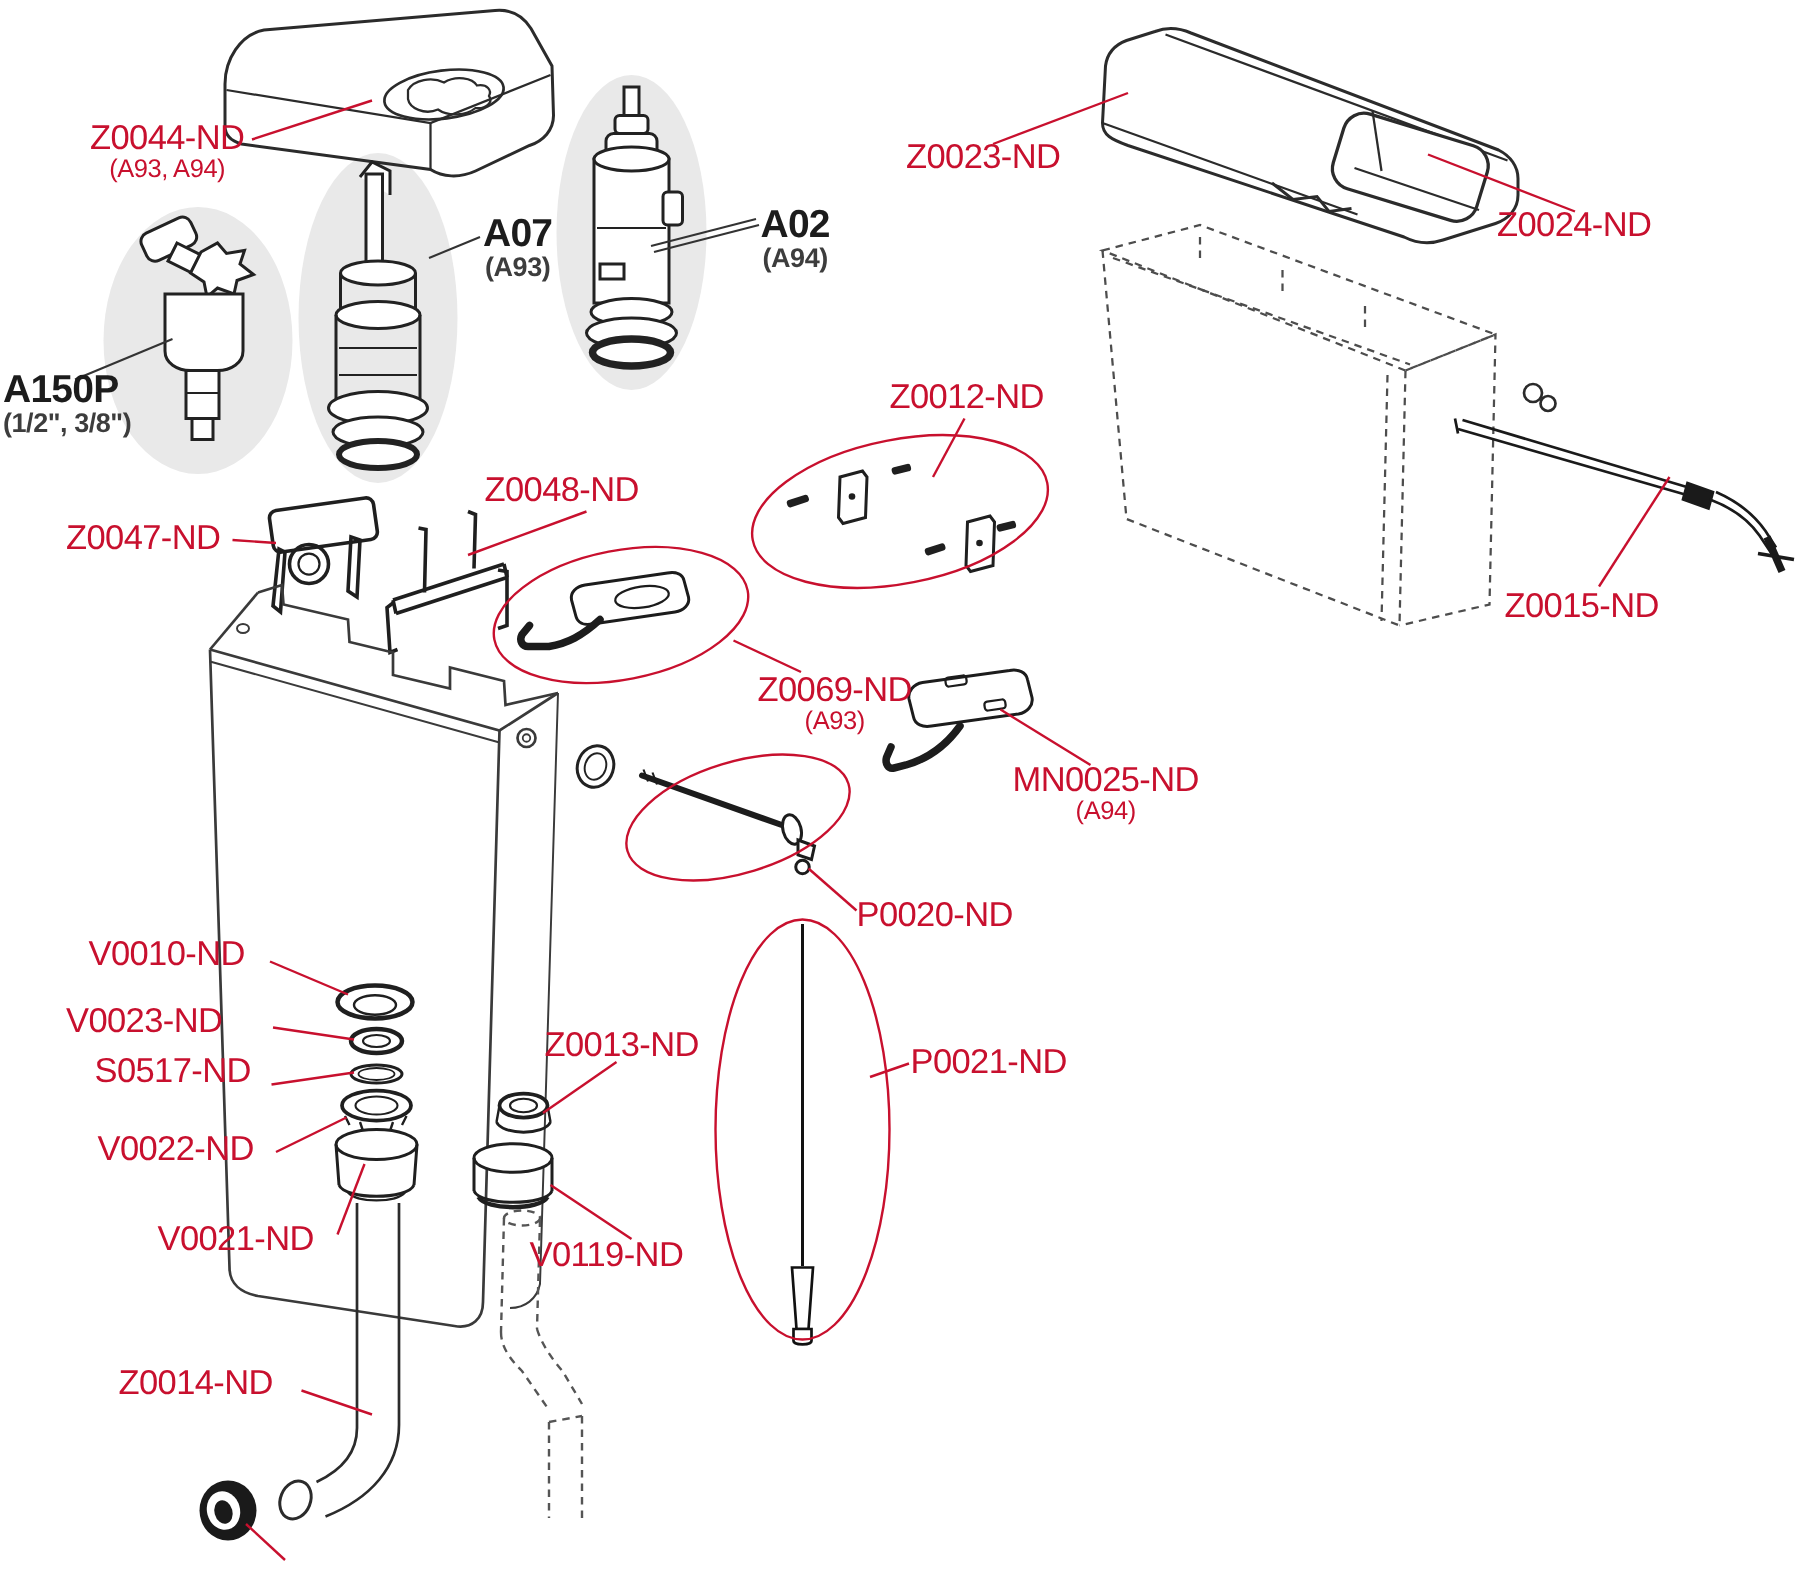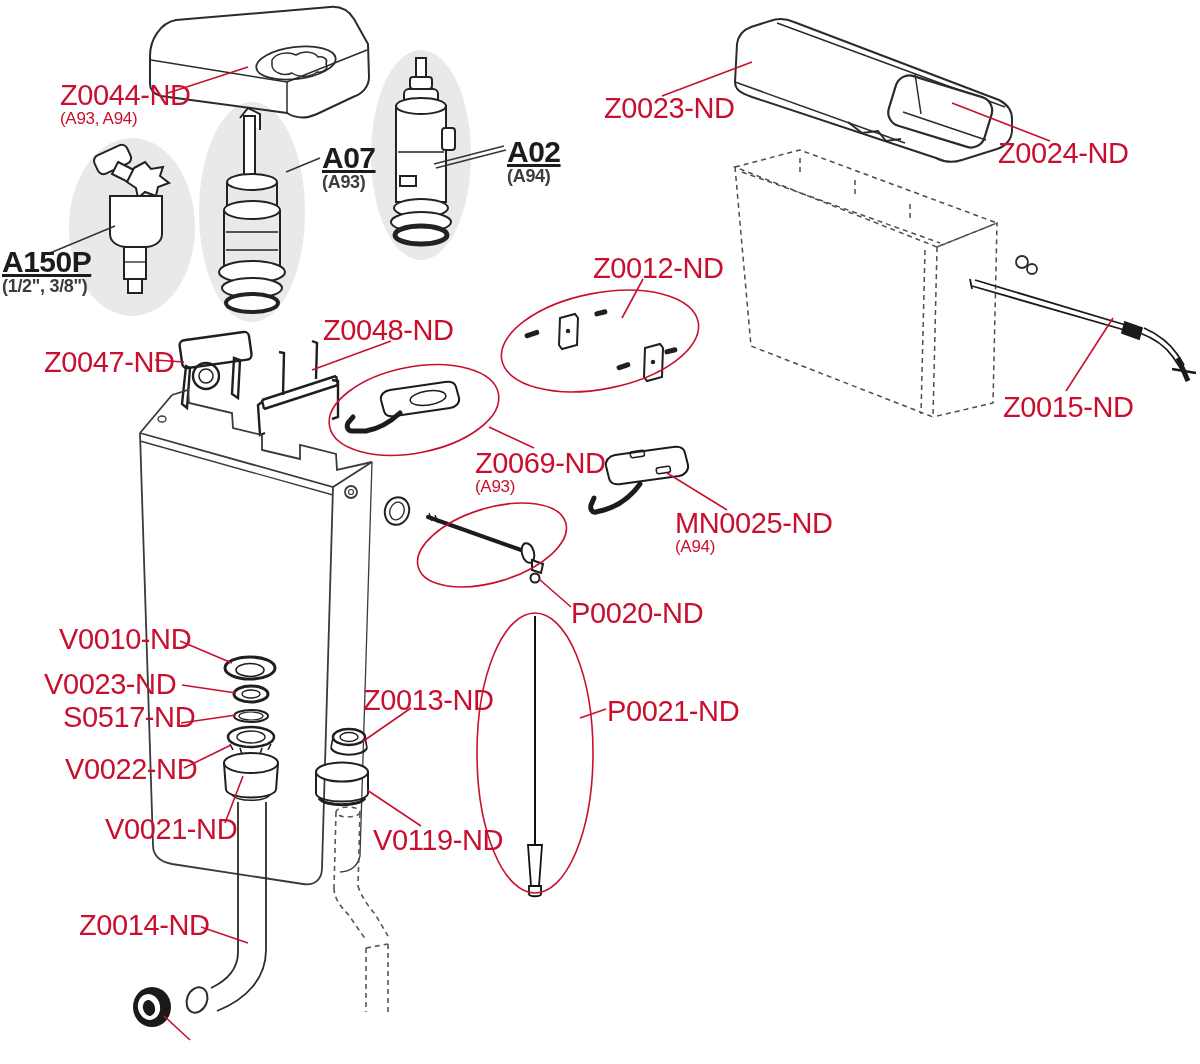--- a/index.html
+++ b/index.html
@@ -1,24 +1,24 @@
 <!DOCTYPE html>
 <html><head>
 <meta charset="utf-8">
 <style>
   html,body{margin:0;padding:0;background:#fff;}
   .stage{position:relative;width:1200px;height:1064px;background:#ffffff;overflow:hidden;
          font-family:"Liberation Sans",sans-serif;}
   .artwork{position:absolute;left:0;top:0;}
   .lbl{position:absolute;line-height:1.04;white-space:nowrap;}
-  .lbl .main{font-size:29px;letter-spacing:-0.4px;}
-  .lbl .sub{font-size:17px;text-align:left;letter-spacing:-0.3px;}
+  .lbl .main{font-size:23px;letter-spacing:-0.4px;}
+  .lbl .sub{font-size:17px;text-align:center;letter-spacing:-0.3px;}
   .lbl.red{color:#c8102e;}
   .lbl.black{color:#1c1c1c;font-weight:bold;}
-  .lbl.black .main{font-size:30px;letter-spacing:-0.5px;text-decoration:underline;}
+  .lbl.black .main{font-size:26px;letter-spacing:-0.5px;}
   .lbl.black .sub{font-size:18px;color:#3d3d3d;}
   .lbl .sub.left{text-align:left;}
 </style>
 </head>
 <body>
 
 <div class="stage">
 
 <svg class="artwork" width="1200" height="1064" viewBox="0 0 1200 1064">
 
@@ -303,21 +303,21 @@
 </div>
 <div class="lbl red" style="left:1003px;top:392px">
   <div class="main">Z0015-ND</div>
 </div>
 <div class="lbl red" style="left:44px;top:347px">
   <div class="main">Z0047-ND</div>
 </div>
 <div class="lbl red" style="left:323px;top:315px">
   <div class="main">Z0048-ND</div>
 </div>
-<div class="lbl red" style="left:475px;top:448px">
+<div class="lbl red" style="left:505px;top:448px">
   <div class="main">Z0069-ND</div>
   <div class="sub">(A93)</div>
 </div>
 <div class="lbl red" style="left:675px;top:508px">
   <div class="main">MN0025-ND</div>
   <div class="sub">(A94)</div>
 </div>
 <div class="lbl red" style="left:571px;top:598px">
   <div class="main">P0020-ND</div>
 </div>
@@ -332,21 +332,21 @@
 </div>
 <div class="lbl red" style="left:65px;top:754px">
   <div class="main">V0022-ND</div>
 </div>
 <div class="lbl red" style="left:105px;top:814px">
   <div class="main">V0021-ND</div>
 </div>
 <div class="lbl red" style="left:363px;top:685px">
   <div class="main">Z0013-ND</div>
 </div>
-<div class="lbl red" style="left:373px;top:825px">
+<div class="lbl red" style="left:353px;top:825px">
   <div class="main">V0119-ND</div>
 </div>
 <div class="lbl red" style="left:607px;top:696px">
   <div class="main">P0021-ND</div>
 </div>
 <div class="lbl red" style="left:79px;top:910px">
   <div class="main">Z0014-ND</div>
 </div>
 <div class="lbl red" style="left:137px;top:1092px">
   <div class="main">Z0007-ND</div>

